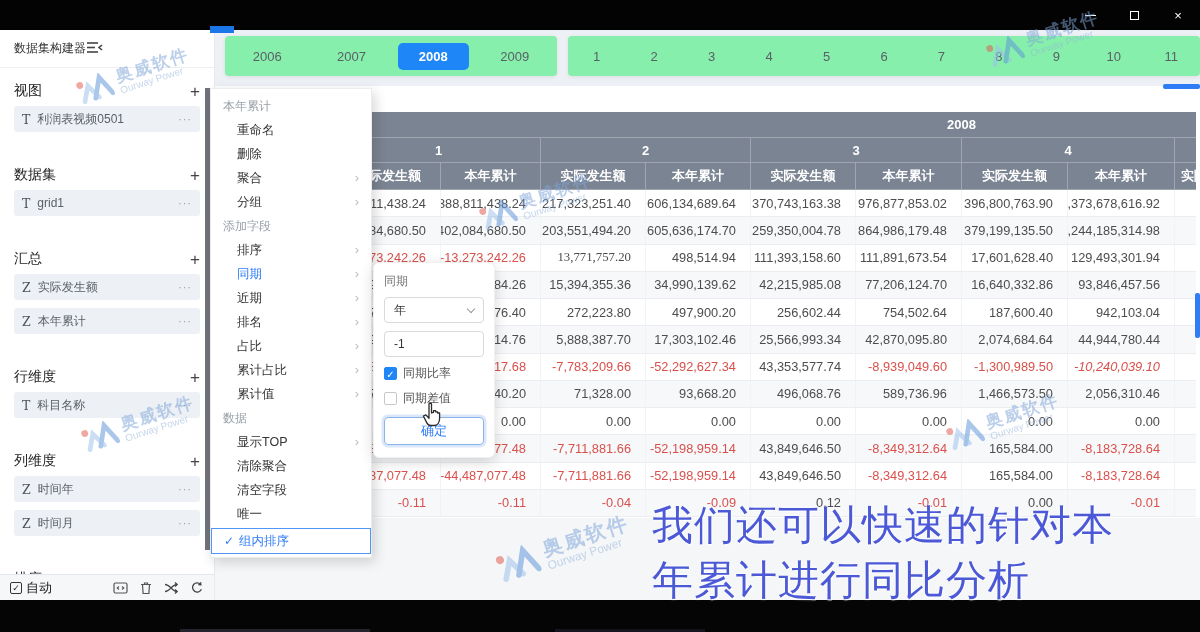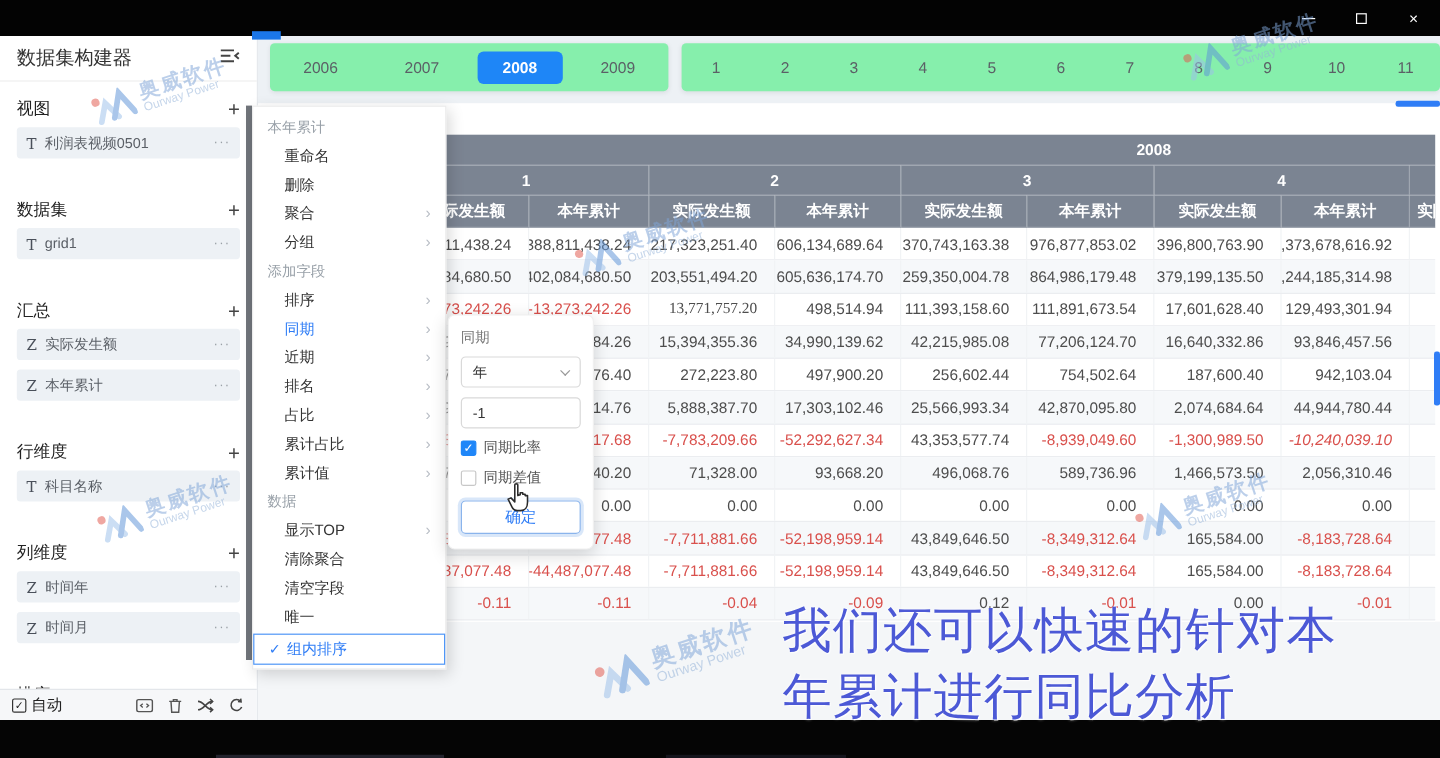--- a/index.html
+++ b/index.html
@@ -20,22 +20,22 @@
   
   .card{position:absolute;background:#86efac;border-radius:4px;box-shadow:0 1px 4px rgba(0,0,0,.08);display:flex;align-items:center;z-index:6;}
   .yearcard{left:225px;top:36px;width:332px;height:40px;}
   .monthcard{left:568px;top:36px;width:632px;height:40px;}
   .ybtn,.mbtn{flex:1;text-align:center;font-size:13px;color:#5b6066;cursor:default;}
   .ysel{flex:0 0 auto;margin:0 4px;background:#1e86f7;color:#fff;font-weight:bold;border-radius:5px;padding:6px 21px;font-size:13px;}
   .hthumb{position:absolute;left:1163px;top:84px;width:37px;height:5px;background:#2f7df6;border-radius:2px;z-index:7;}
   .vthumb{position:absolute;left:1195px;top:293px;width:5px;height:45px;background:#2f7df6;border-radius:2px;z-index:46;}
   
   .sidebar{position:absolute;left:0;top:30px;width:215px;height:570px;background:#fff;border-right:1px solid #e6e9ed;z-index:8;}
-  .sb-title{height:38px;display:flex;align-items:center;justify-content:space-between;padding:0 14px;
-            font-size:16px;color:#333;border-bottom:1px solid #efefef;}
+  .sb-title{height:38px;display:flex;align-items:center;padding:0 14px;
+            font-size:12px;color:#333;border-bottom:1px solid #efefef;}
   .sb-sections{height:506px;overflow:hidden;padding-top:8px;}
   .sec{margin-bottom:28px;}
   .sec-head{height:30px;display:flex;align-items:center;justify-content:space-between;padding:0 14px;font-size:14px;color:#222;}
   .plus{font-size:17px;color:#444;line-height:1;}
   .chip{height:26px;margin:0 14px 8px 14px;background:#edf1f5;border-radius:3px;display:flex;align-items:center;
         padding:0 8px;font-size:12px;color:#5a5f66;}
   .ficon{font-family:"DejaVu Serif","Liberation Serif",serif;font-size:12.5px;color:#4a505a;margin-right:7px;}
   .dots{margin-left:auto;color:#9aa0a6;font-size:11px;letter-spacing:1px;}
   .sorticon{margin-left:auto;display:flex;align-items:center;}
   .sorticon + .dots{margin-left:6px;}

